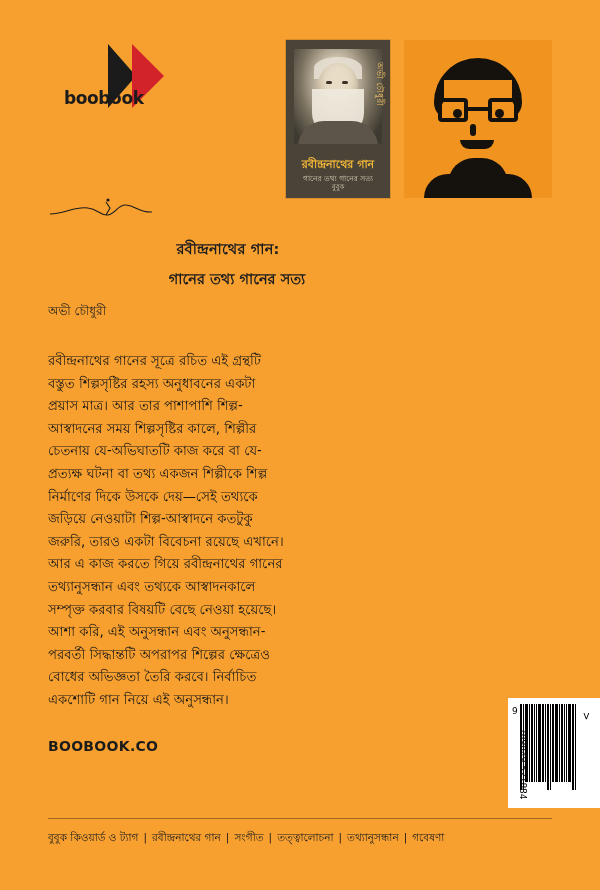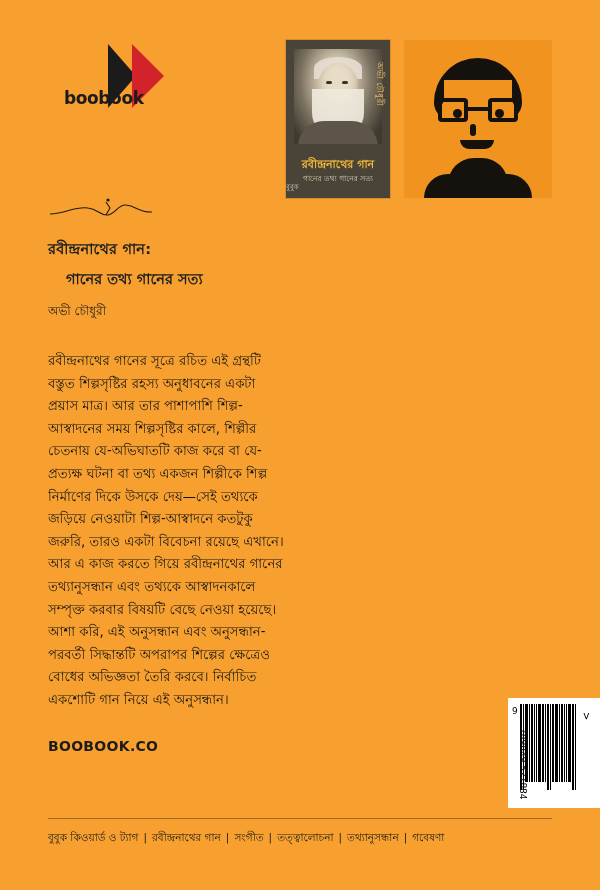--- a/index.html
+++ b/index.html
@@ -144,21 +144,21 @@
     text-align: center;
     color: #d8cdb6;
     font-size: 7.5px;
     font-family: "DejaVu Sans", sans-serif;
   }
   .bc-author {
     position: absolute;
     left: 0;
     right: 0;
     bottom: 5px;
-    text-align: left;
+    text-align: center;
     color: #cfc4ae;
     font-size: 7px;
     font-family: "DejaVu Sans", sans-serif;
   }
 
   .portrait {
     position: absolute;
     left: 404px;
     top: 40px;
     width: 148px;
@@ -274,20 +274,21 @@
     width: 120px;
     height: 28px;
   }
 
   
   .title-block {
     position: absolute;
     left: 48px;
     top: 238px;
     width: 360px;
+    text-align: center;
   }
   .title-line1 {
     font-family: "DejaVu Sans", sans-serif;
     font-size: 14.5px;
     font-weight: bold;
     color: #1d1d1d;
     letter-spacing: 0.2px;
   }
   .title-line2 {
     font-family: "DejaVu Sans", sans-serif;

